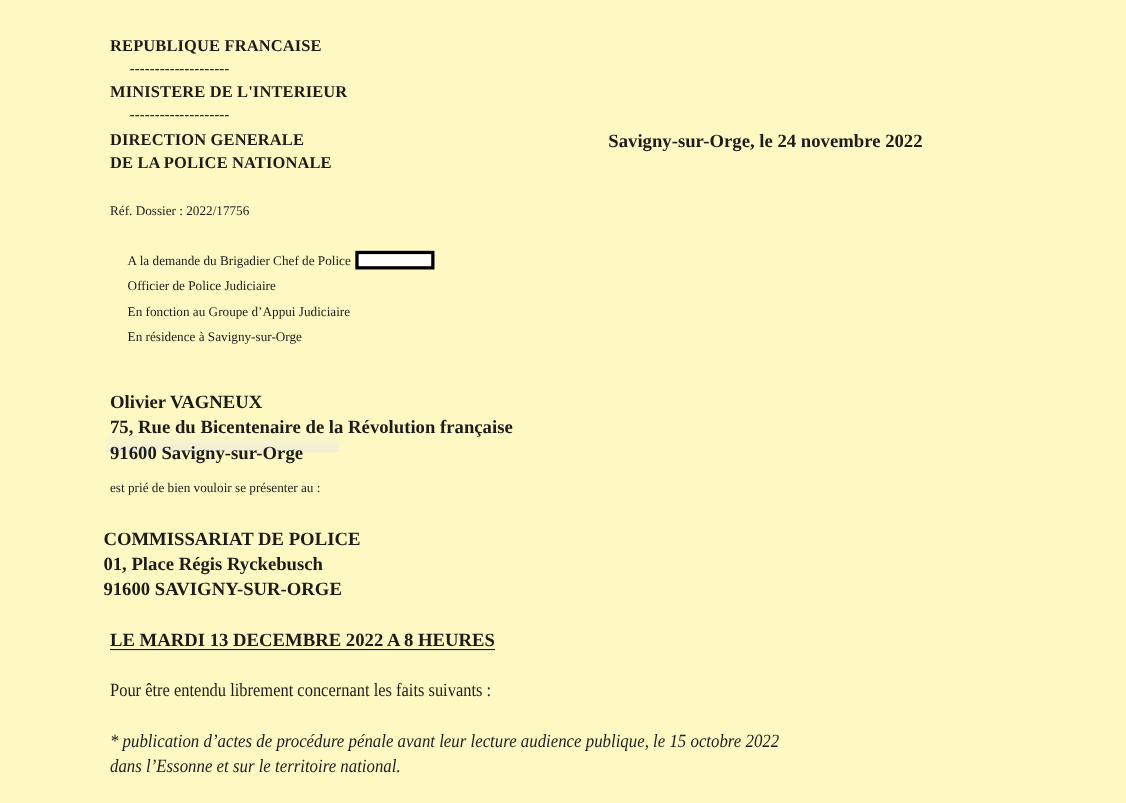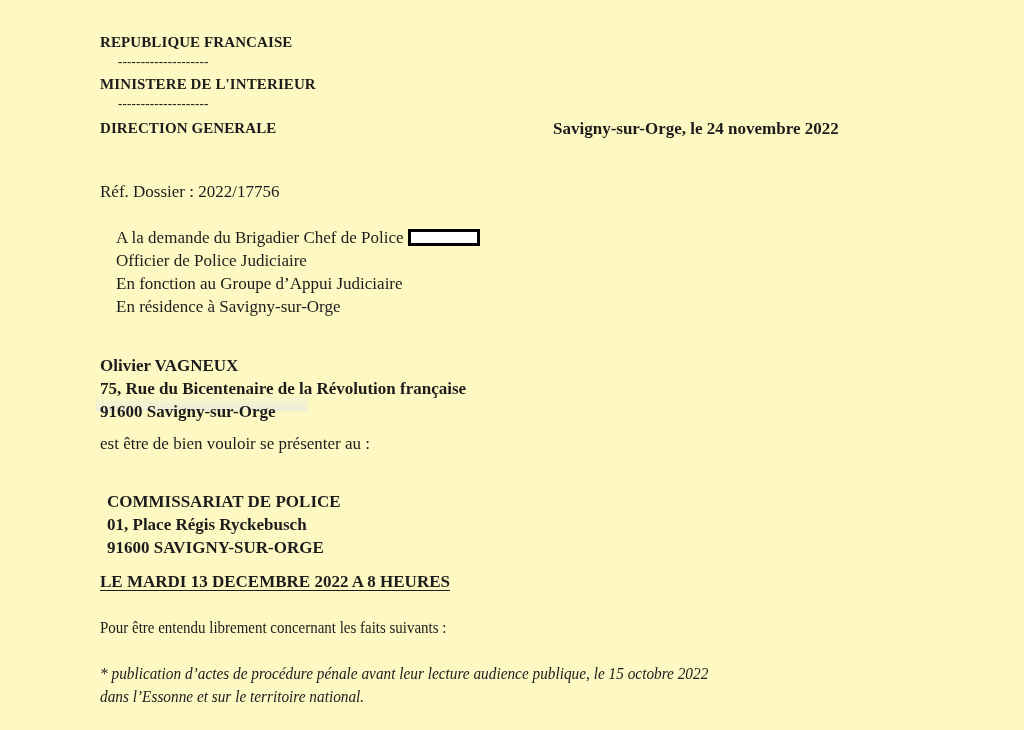--- a/index.html
+++ b/index.html
@@ -32,21 +32,21 @@
     .dashes {
       font-weight: bold;
       font-size: 13px;
       letter-spacing: 0.2px;
     }
     .date {
       font-weight: bold;
       font-size: 17px;
     }
     .normal {
-      font-size: 17px;
+      font-size: 12px;
       line-height: 23px;
     }
     .bold17 {
       font-weight: bold;
       font-size: 17px;
       line-height: 23px;
     }
     .underline { text-decoration: underline; text-underline-offset: 3px; }
     .condensed {
       font-size: 17px;
@@ -83,43 +83,44 @@
 <body>
 
 <div class="page">
 
   <div class="abs hdr" style="left:100px; top:32px;">REPUBLIQUE FRANCAISE</div>
   <div class="abs dashes" style="left:118px; top:54px;">--------------------</div>
   <div class="abs hdr" style="left:100px; top:74px;">MINISTERE DE L'INTERIEUR</div>
   <div class="abs dashes" style="left:118px; top:96px;">--------------------</div>
   <div class="abs hdr" style="left:100px; top:118px;">
     <span class="line">DIRECTION GENERALE</span>
+    <span class="line">DE LA POLICE NATIONALE</span>
   </div>
 
   <div class="abs date" style="left:553px; top:119px;">Savigny-sur-Orge, le 24 novembre 2022</div>
 
   <div class="abs normal" style="left:100px; top:180px;">Réf. Dossier : 2022/17756</div>
 
   <div class="abs normal" style="left:116px; top:226px;">
     <span class="line"><span>A la demande du Brigadier Chef de Police</span><span class="redact-box"></span></span>
     <span class="line">Officier de Police Judiciaire</span>
     <span class="line">En fonction au Groupe d’Appui Judiciaire</span>
     <span class="line">En résidence à Savigny-sur-Orge</span>
   </div>
 
   <div class="shade"></div>
   <div class="abs bold17" style="left:100px; top:354px;">
     <span class="line">Olivier VAGNEUX</span>
     <span class="line">75, Rue du Bicentenaire de la Révolution française</span>
     <span class="line">91600 Savigny-sur-Orge</span>
   </div>
 
-  <div class="abs normal" style="left:100px; top:432px;">est être de bien vouloir se présenter au :</div>
+  <div class="abs normal" style="left:100px; top:432px;">est prié de bien vouloir se présenter au :</div>
 
-  <div class="abs bold17" style="left:107px; top:478px;margin-top:12px;">
+  <div class="abs bold17" style="left:94px; top:478px;">
     <span class="line">COMMISSARIAT DE POLICE</span>
     <span class="line">01, Place Régis Ryckebusch</span>
     <span class="line">91600 SAVIGNY-SUR-ORGE</span>
   </div>
 
   <div class="abs bold17 underline" style="left:100px; top:570px;">LE MARDI 13 DECEMBRE 2022 A 8 HEURES</div>
 
   <div class="abs condensed" style="left:100px; top:618px;">Pour être entendu librement concernant les faits suivants :</div>
 
   <div class="abs italic-cond" style="left:100px; top:662px;">

